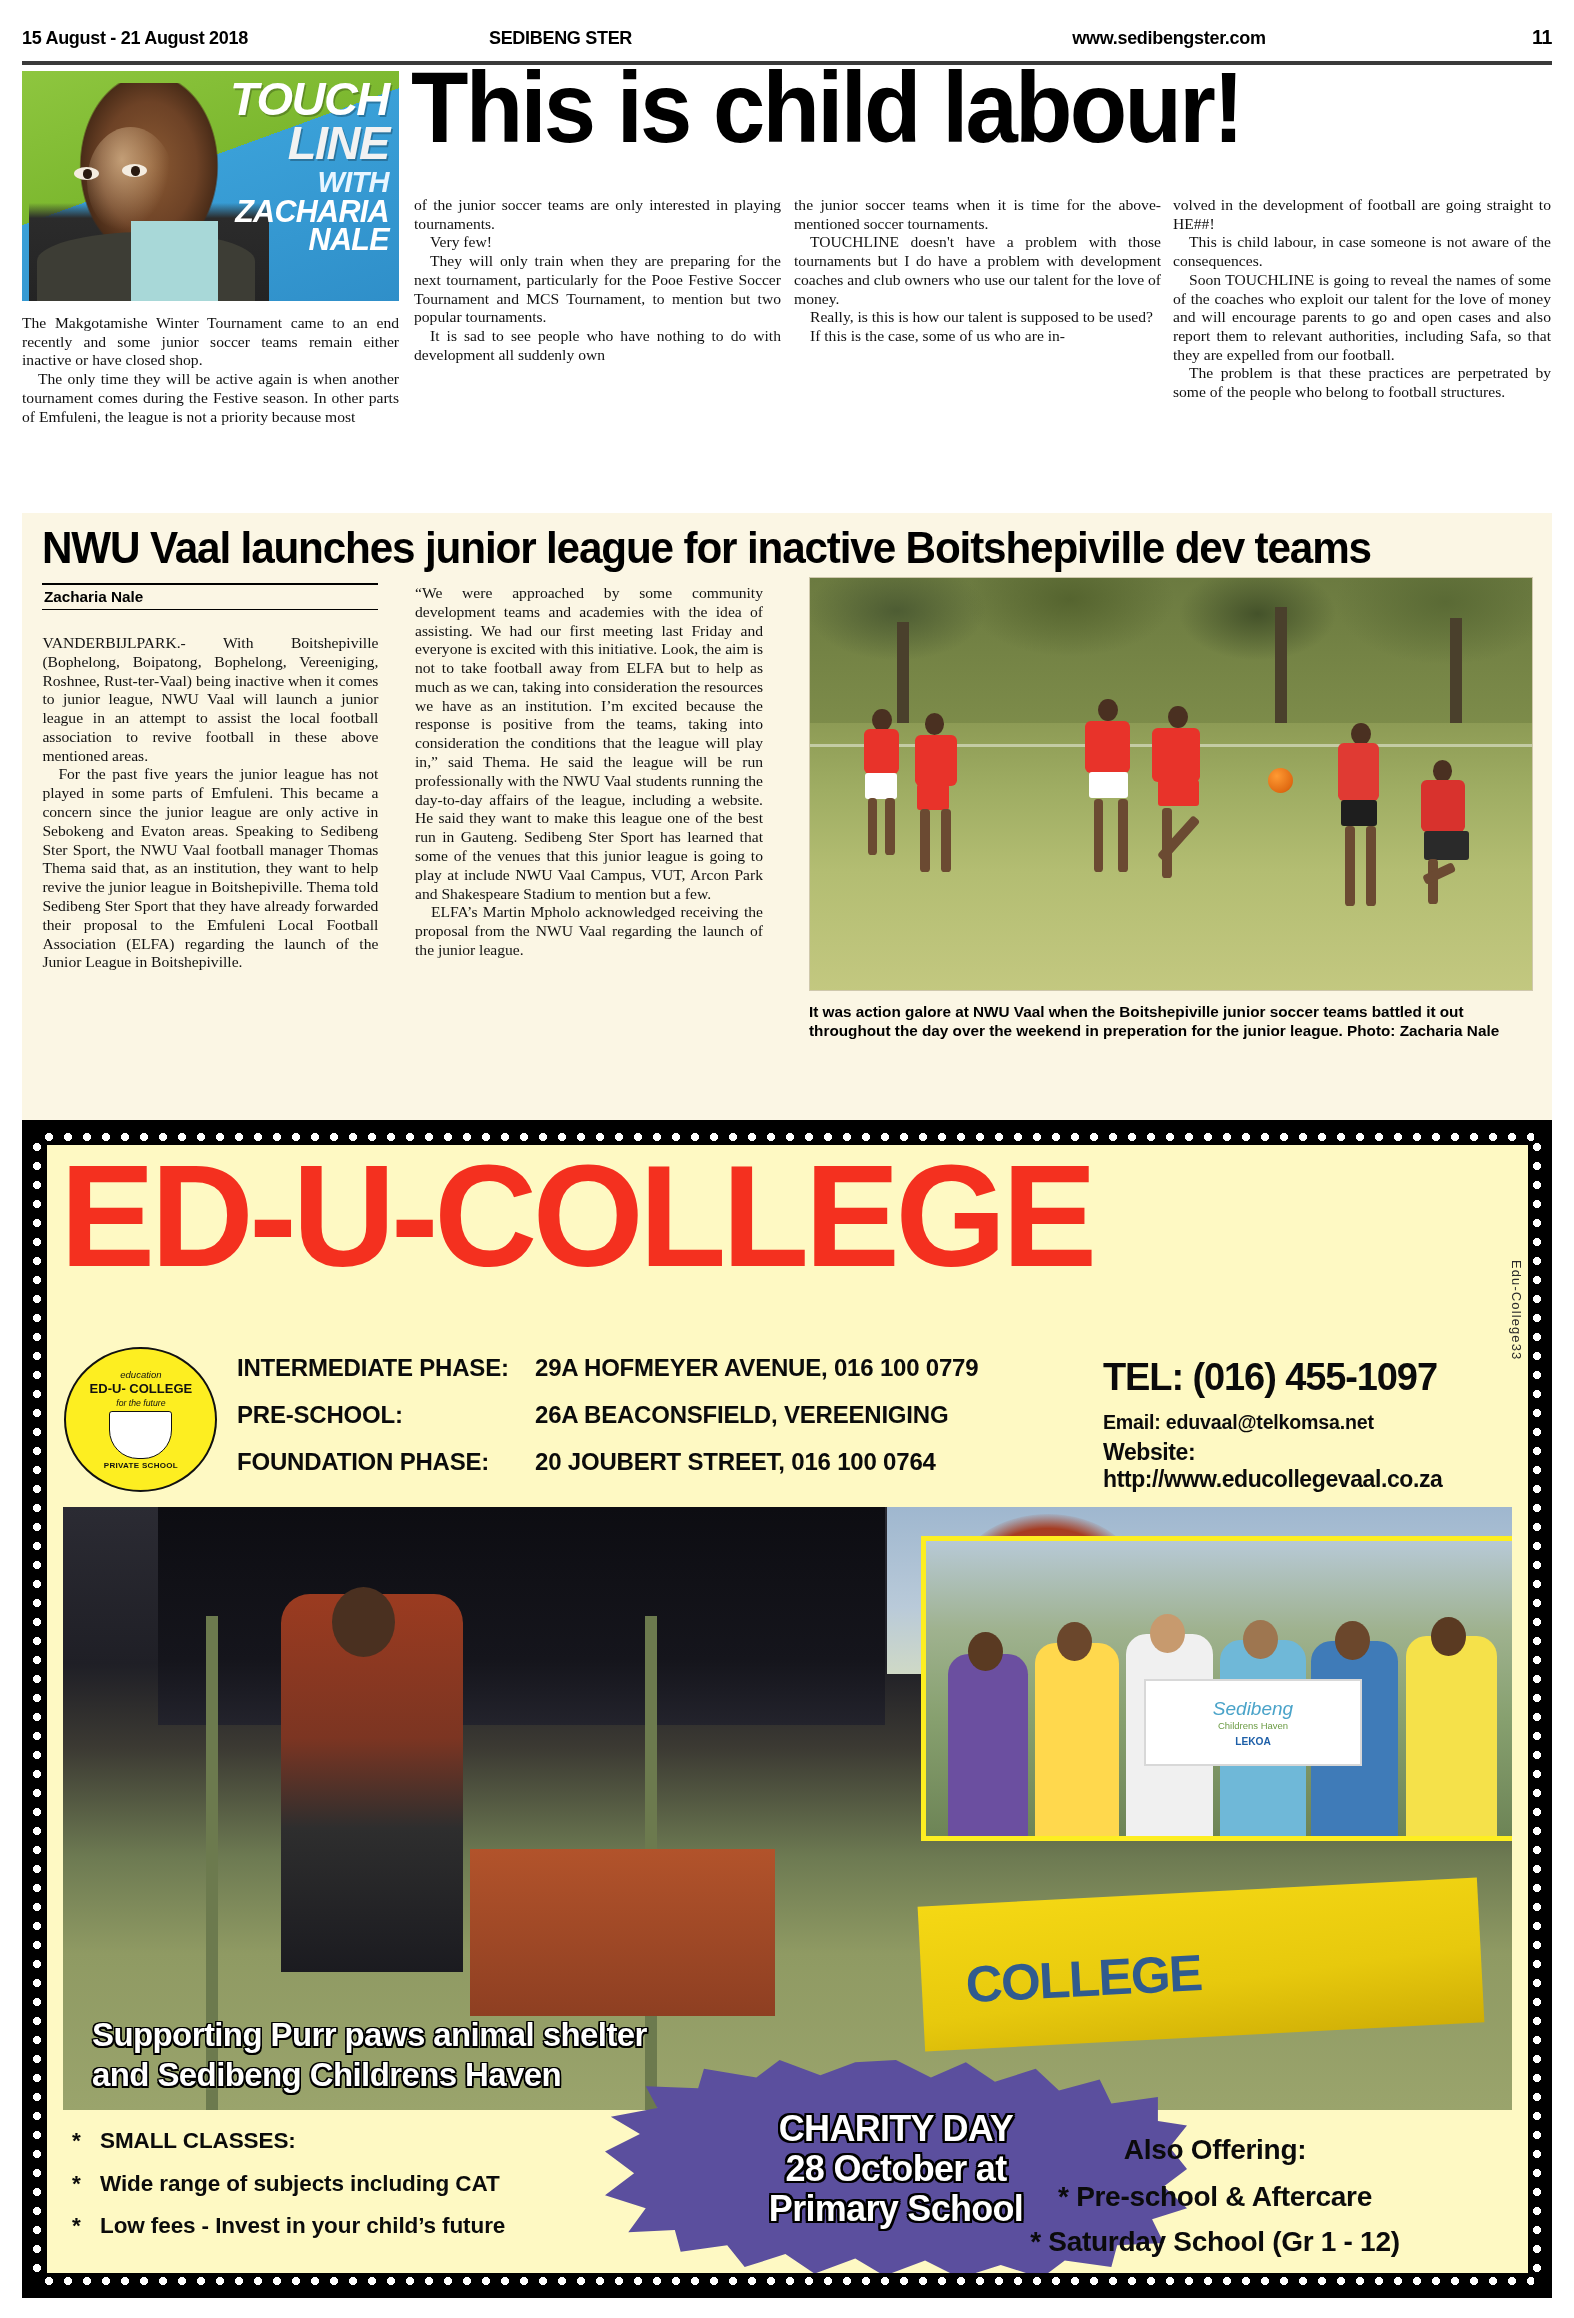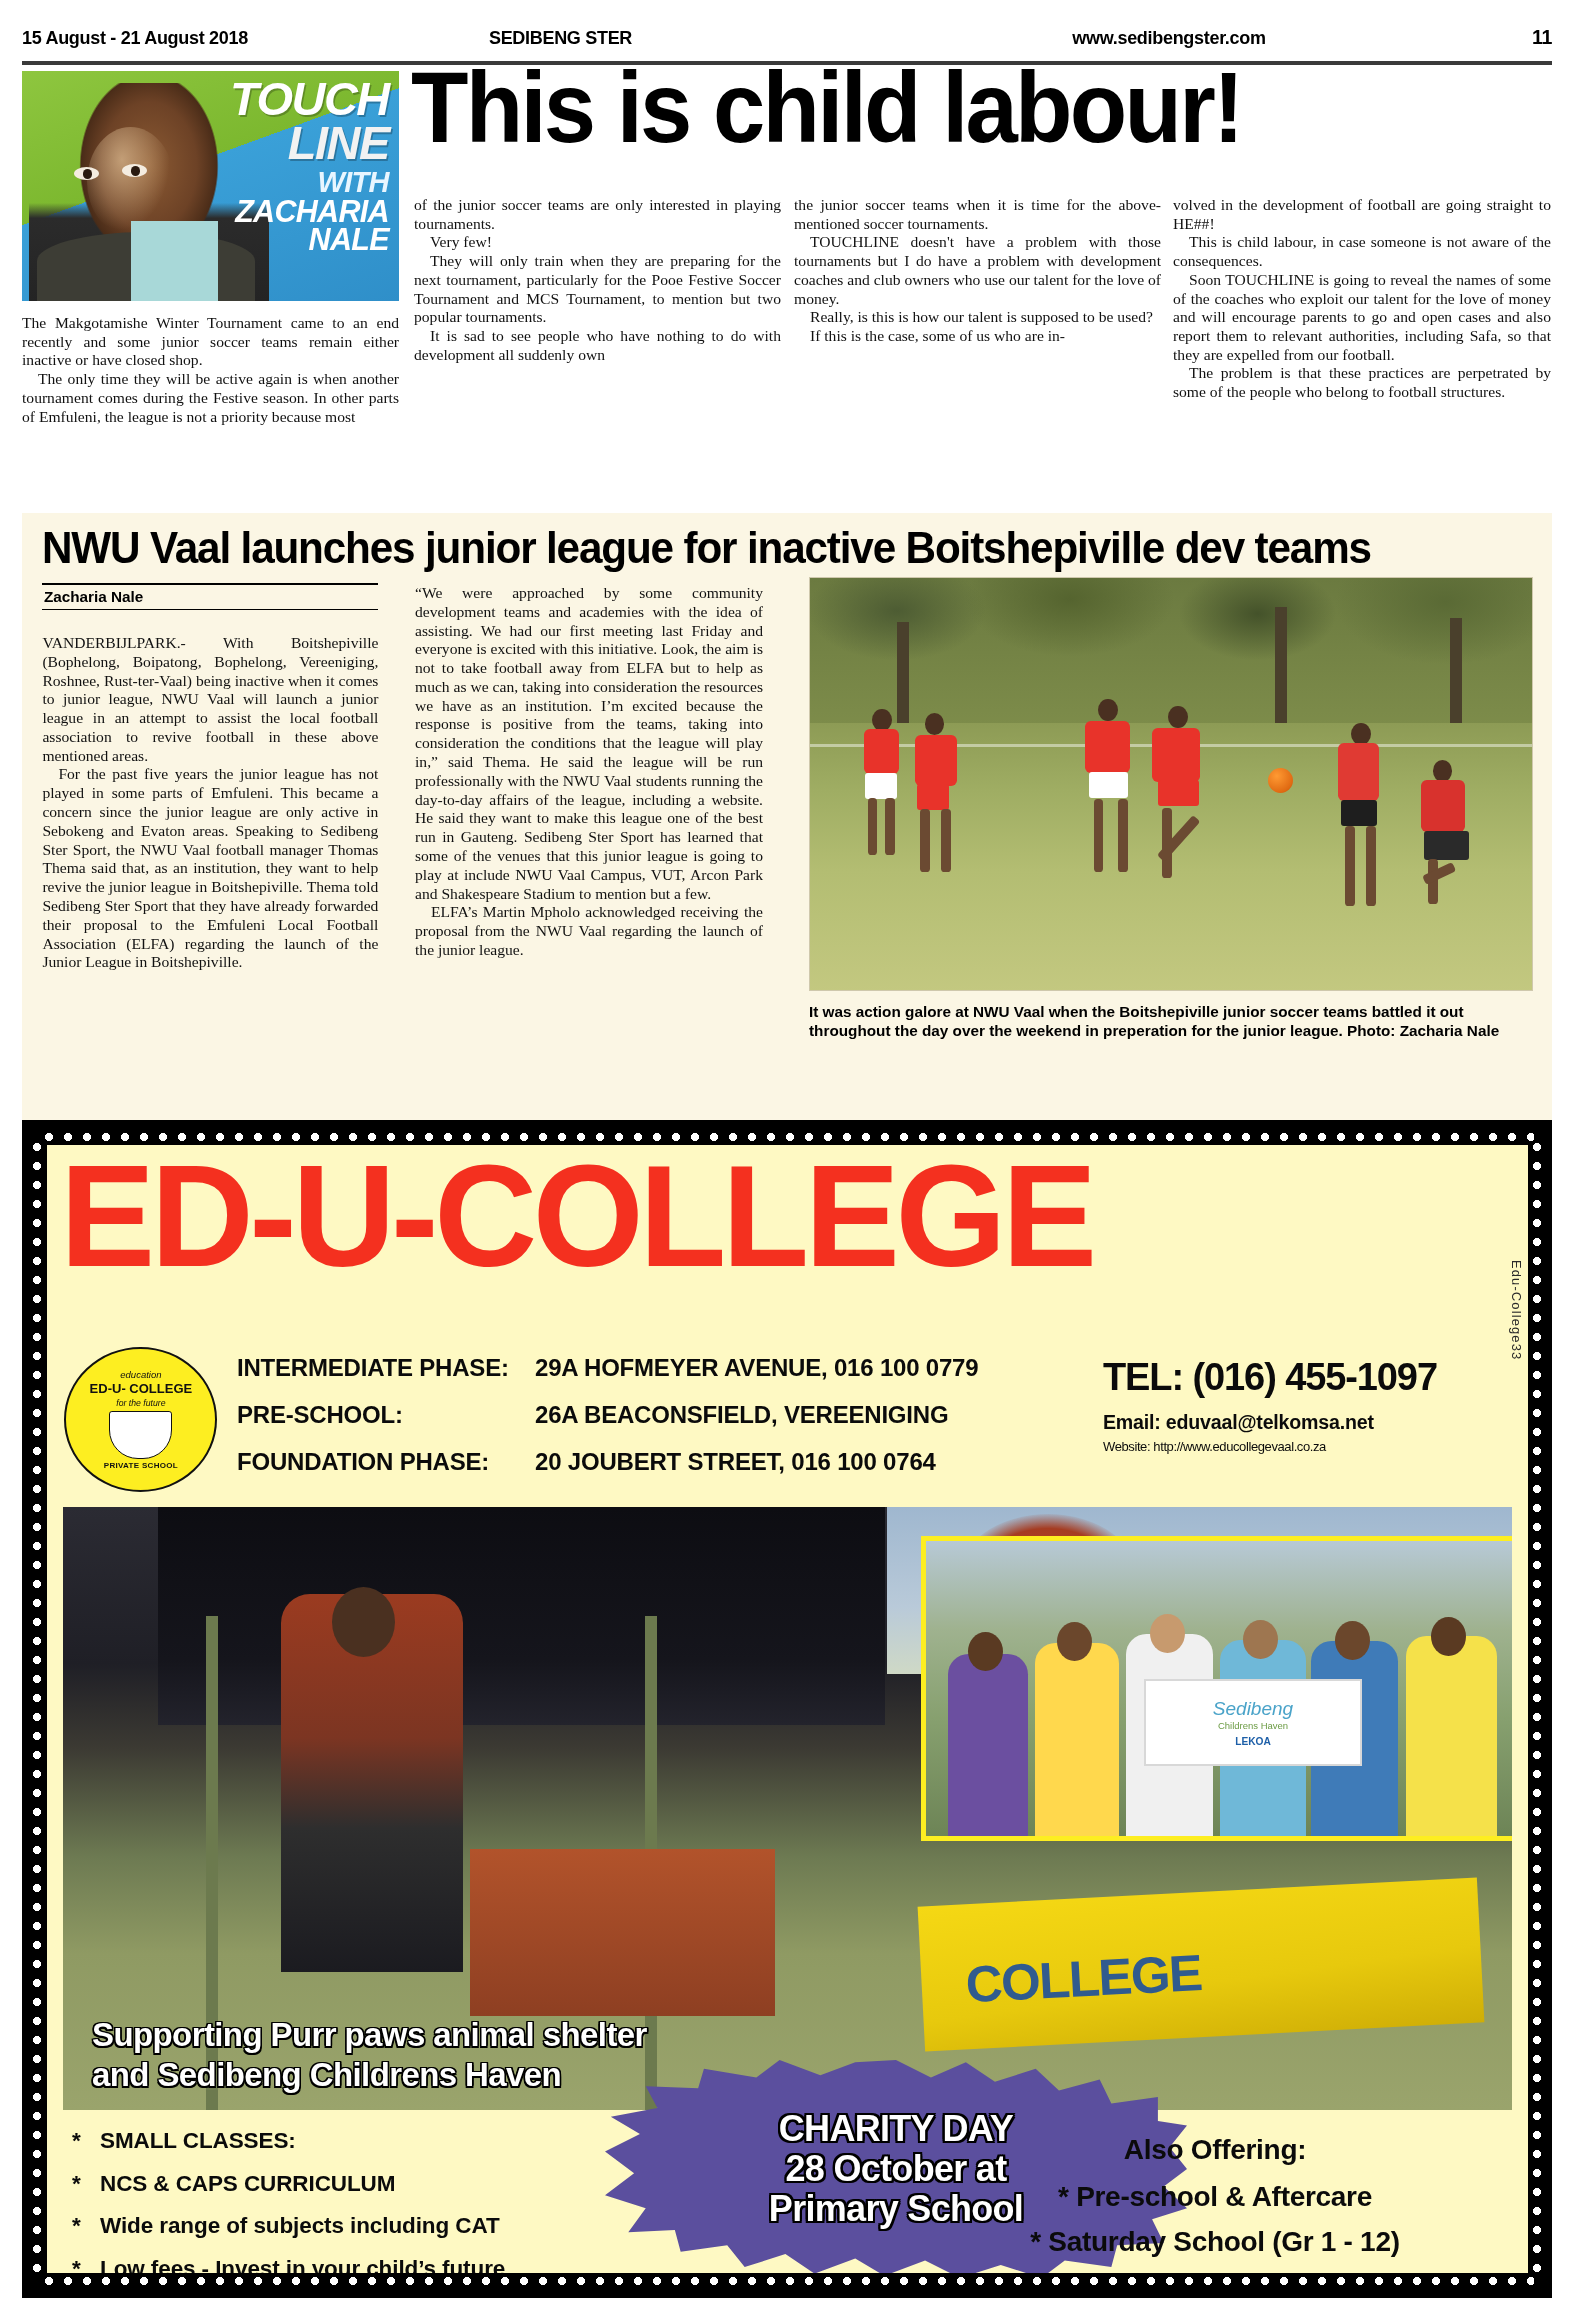--- a/index.html
+++ b/index.html
@@ -191,21 +191,21 @@
     display:flex; align-items:baseline; margin-bottom:19px;
     font-family:"Liberation Sans", sans-serif; font-weight:bold; color:#0b0b0b;
   }
   .ad-addr-label { width:298px; font-size:24px; letter-spacing:-0.2px; }
   .ad-addr-value { font-size:24px; letter-spacing:-0.2px; }
 
   .ad-contact { position:absolute; left:1056px; top:211px; width:429px;
                 font-family:"Liberation Sans", sans-serif; color:#0b0b0b; }
   .ad-tel { font-size:38px; font-weight:bold; letter-spacing:-1.1px; }
   .ad-email { font-size:19.6px; font-weight:bold; margin-top:11.6px; letter-spacing:-0.2px; }
-  .ad-web { font-size:13px; font-weight:normal; margin-top:5.8px; letter-spacing:-0.4px; }
+  .ad-web { font-size:23px; font-weight:bold; margin-top:5.8px; letter-spacing:-0.4px; }
 
   .ad-photo {
     position:absolute; left:16px; top:362px; width:1449px; height:603px;
     overflow:hidden;
     background: linear-gradient(180deg,#2b2b33 0%,#1f1f26 26%,#3c3a33 40%,#6d7a52 58%,#8f9a63 74%,#9aa46c 100%);
   }
   .adp-tent {
     position:absolute; left:95px; top:0; width:727px; height:218px;
     background: linear-gradient(180deg,#0d0d12 0%,#15151c 70%,#23232c 100%);
   }
@@ -495,23 +495,20 @@
           <div>Supporting Purr paws animal shelter</div>
           <div>and Sedibeng Childrens Haven</div>
         </div>
       </div>
 
       <div class="ad-bullets">
         <div class="ad-bullet">
           <span class="star">*</span><span>SMALL CLASSES:</span>
         </div>
         <div class="ad-bullet">
-          <span class="star">*</span><span>NCS &amp; CAPS CURRICULUM</span>
-        </div>
-        <div class="ad-bullet">
           <span class="star">*</span><span>Wide range of subjects including CAT</span>
         </div>
         <div class="ad-bullet">
           <span class="star">*</span><span>Low fees - Invest in your child’s future</span>
         </div>
 
       </div>
 
       <div class="ad-burst">
         <div class="ad-burst-txt">

